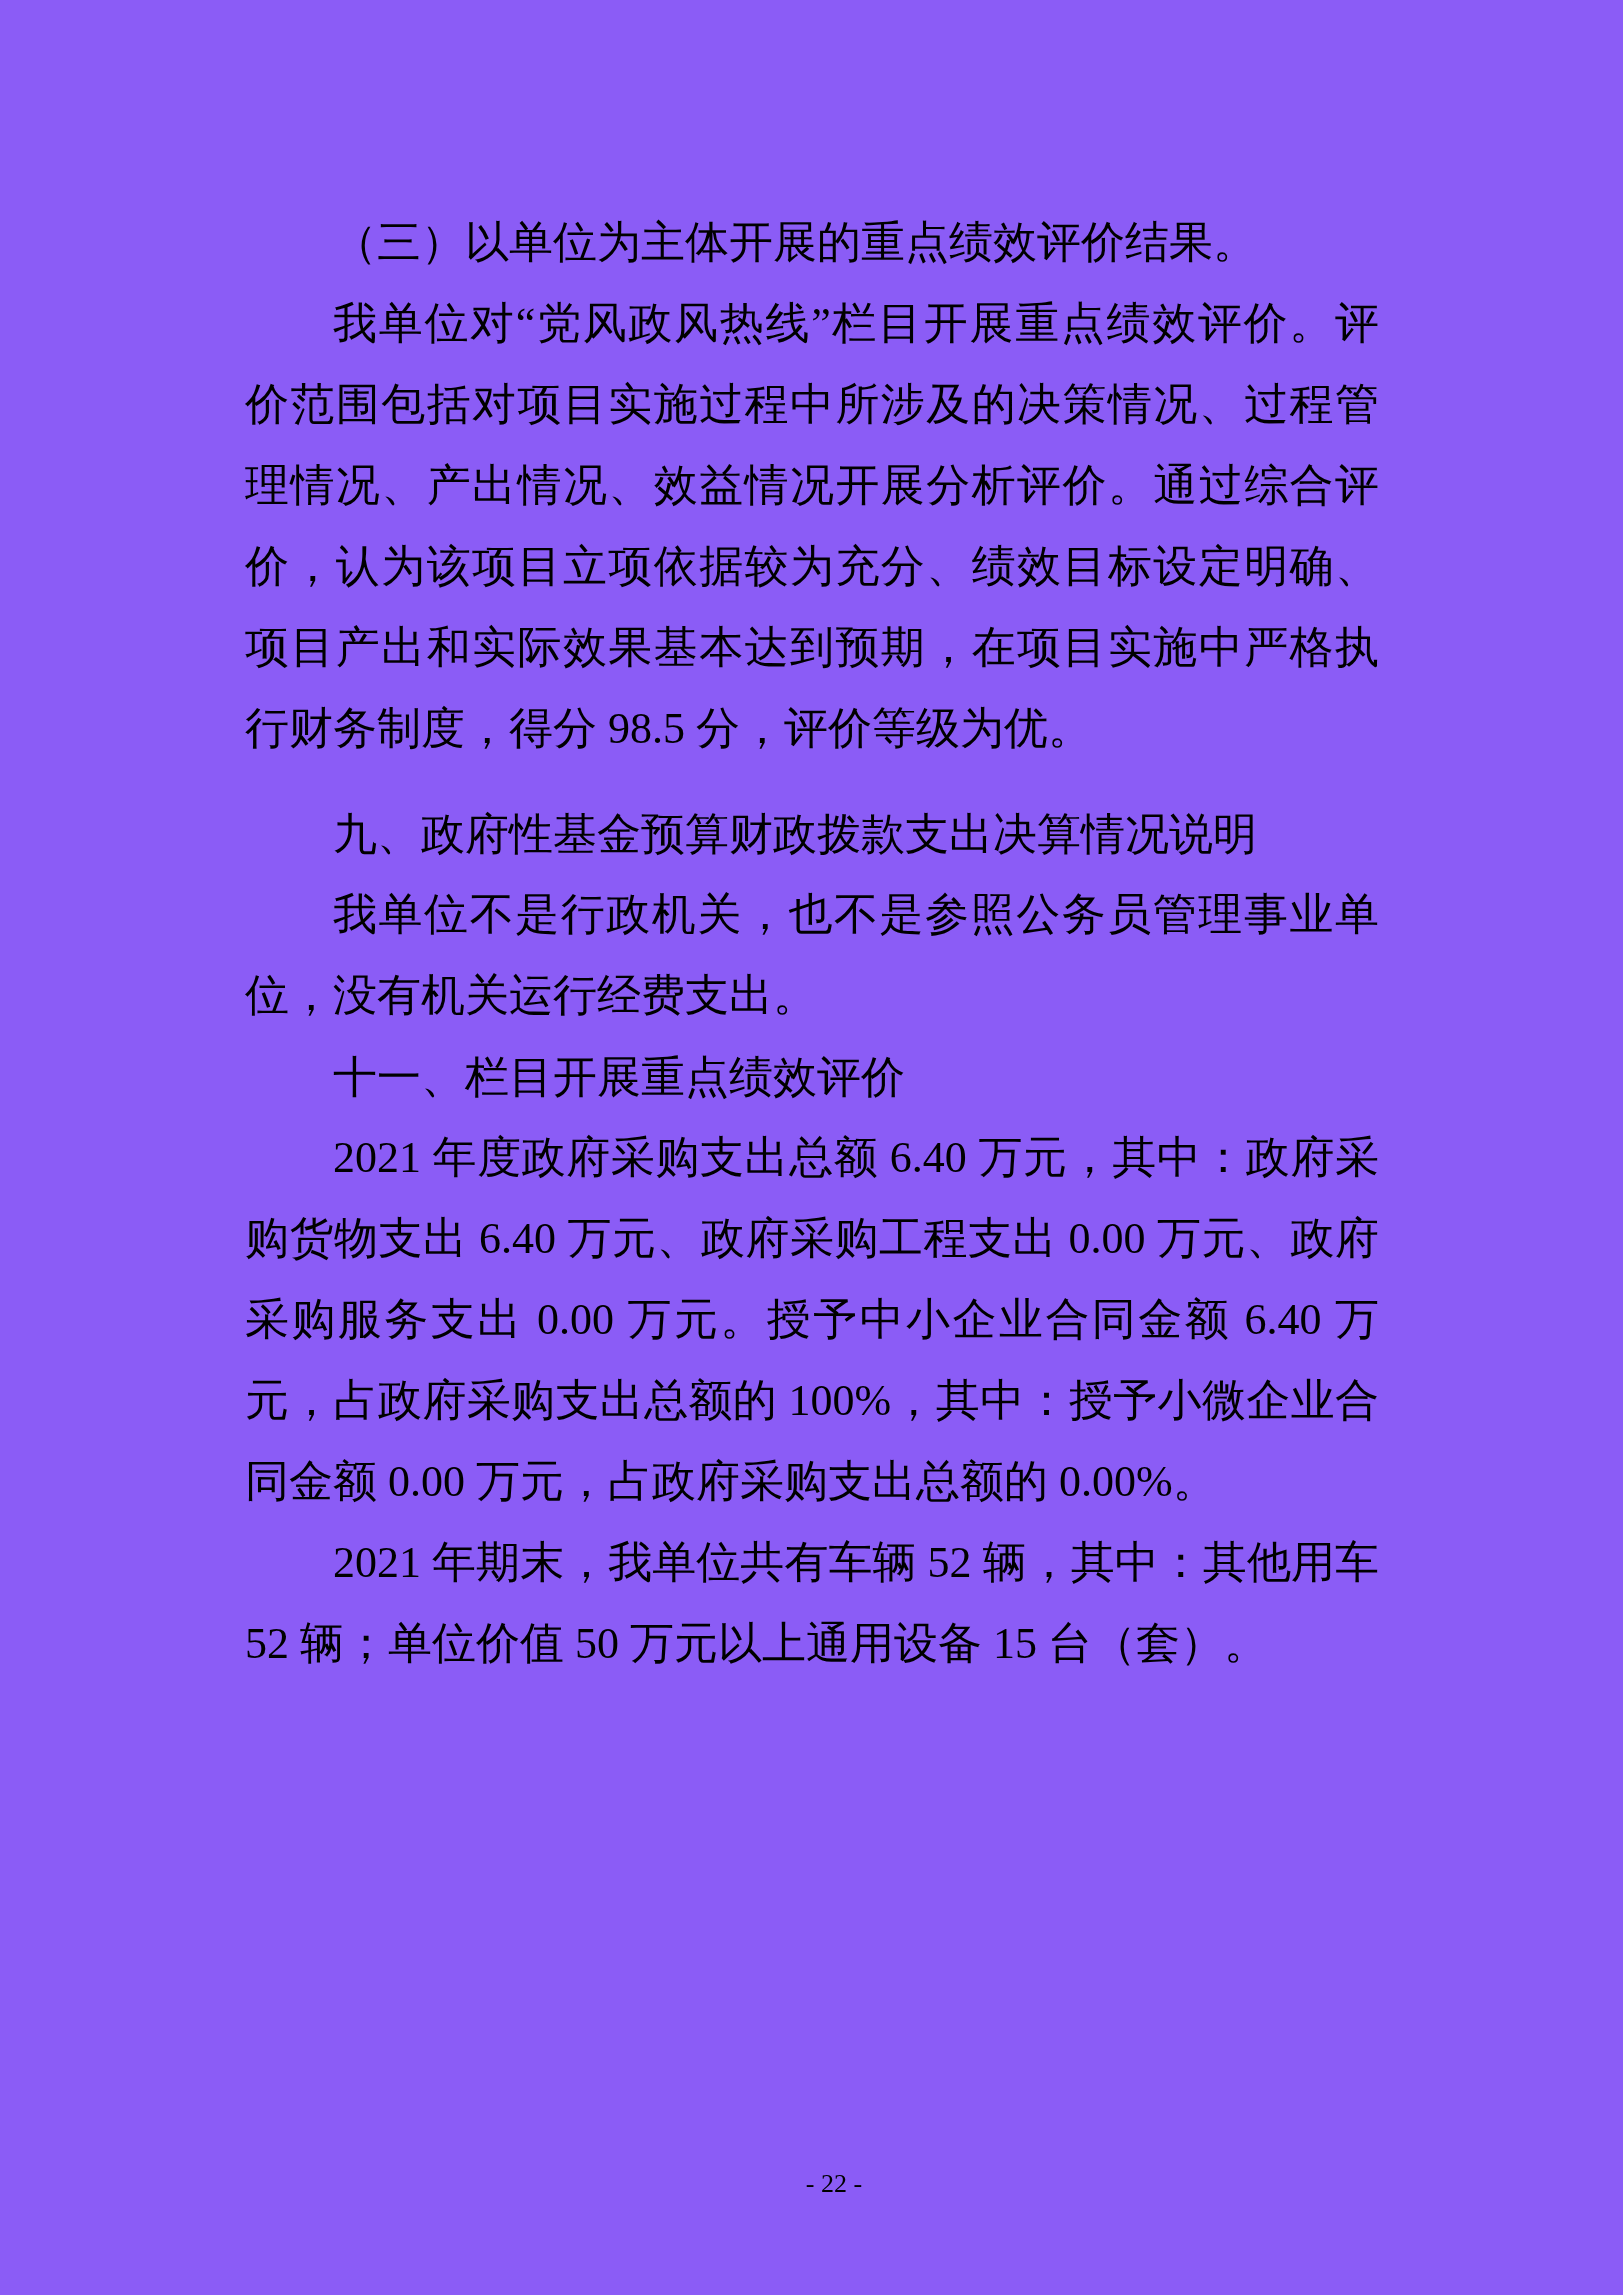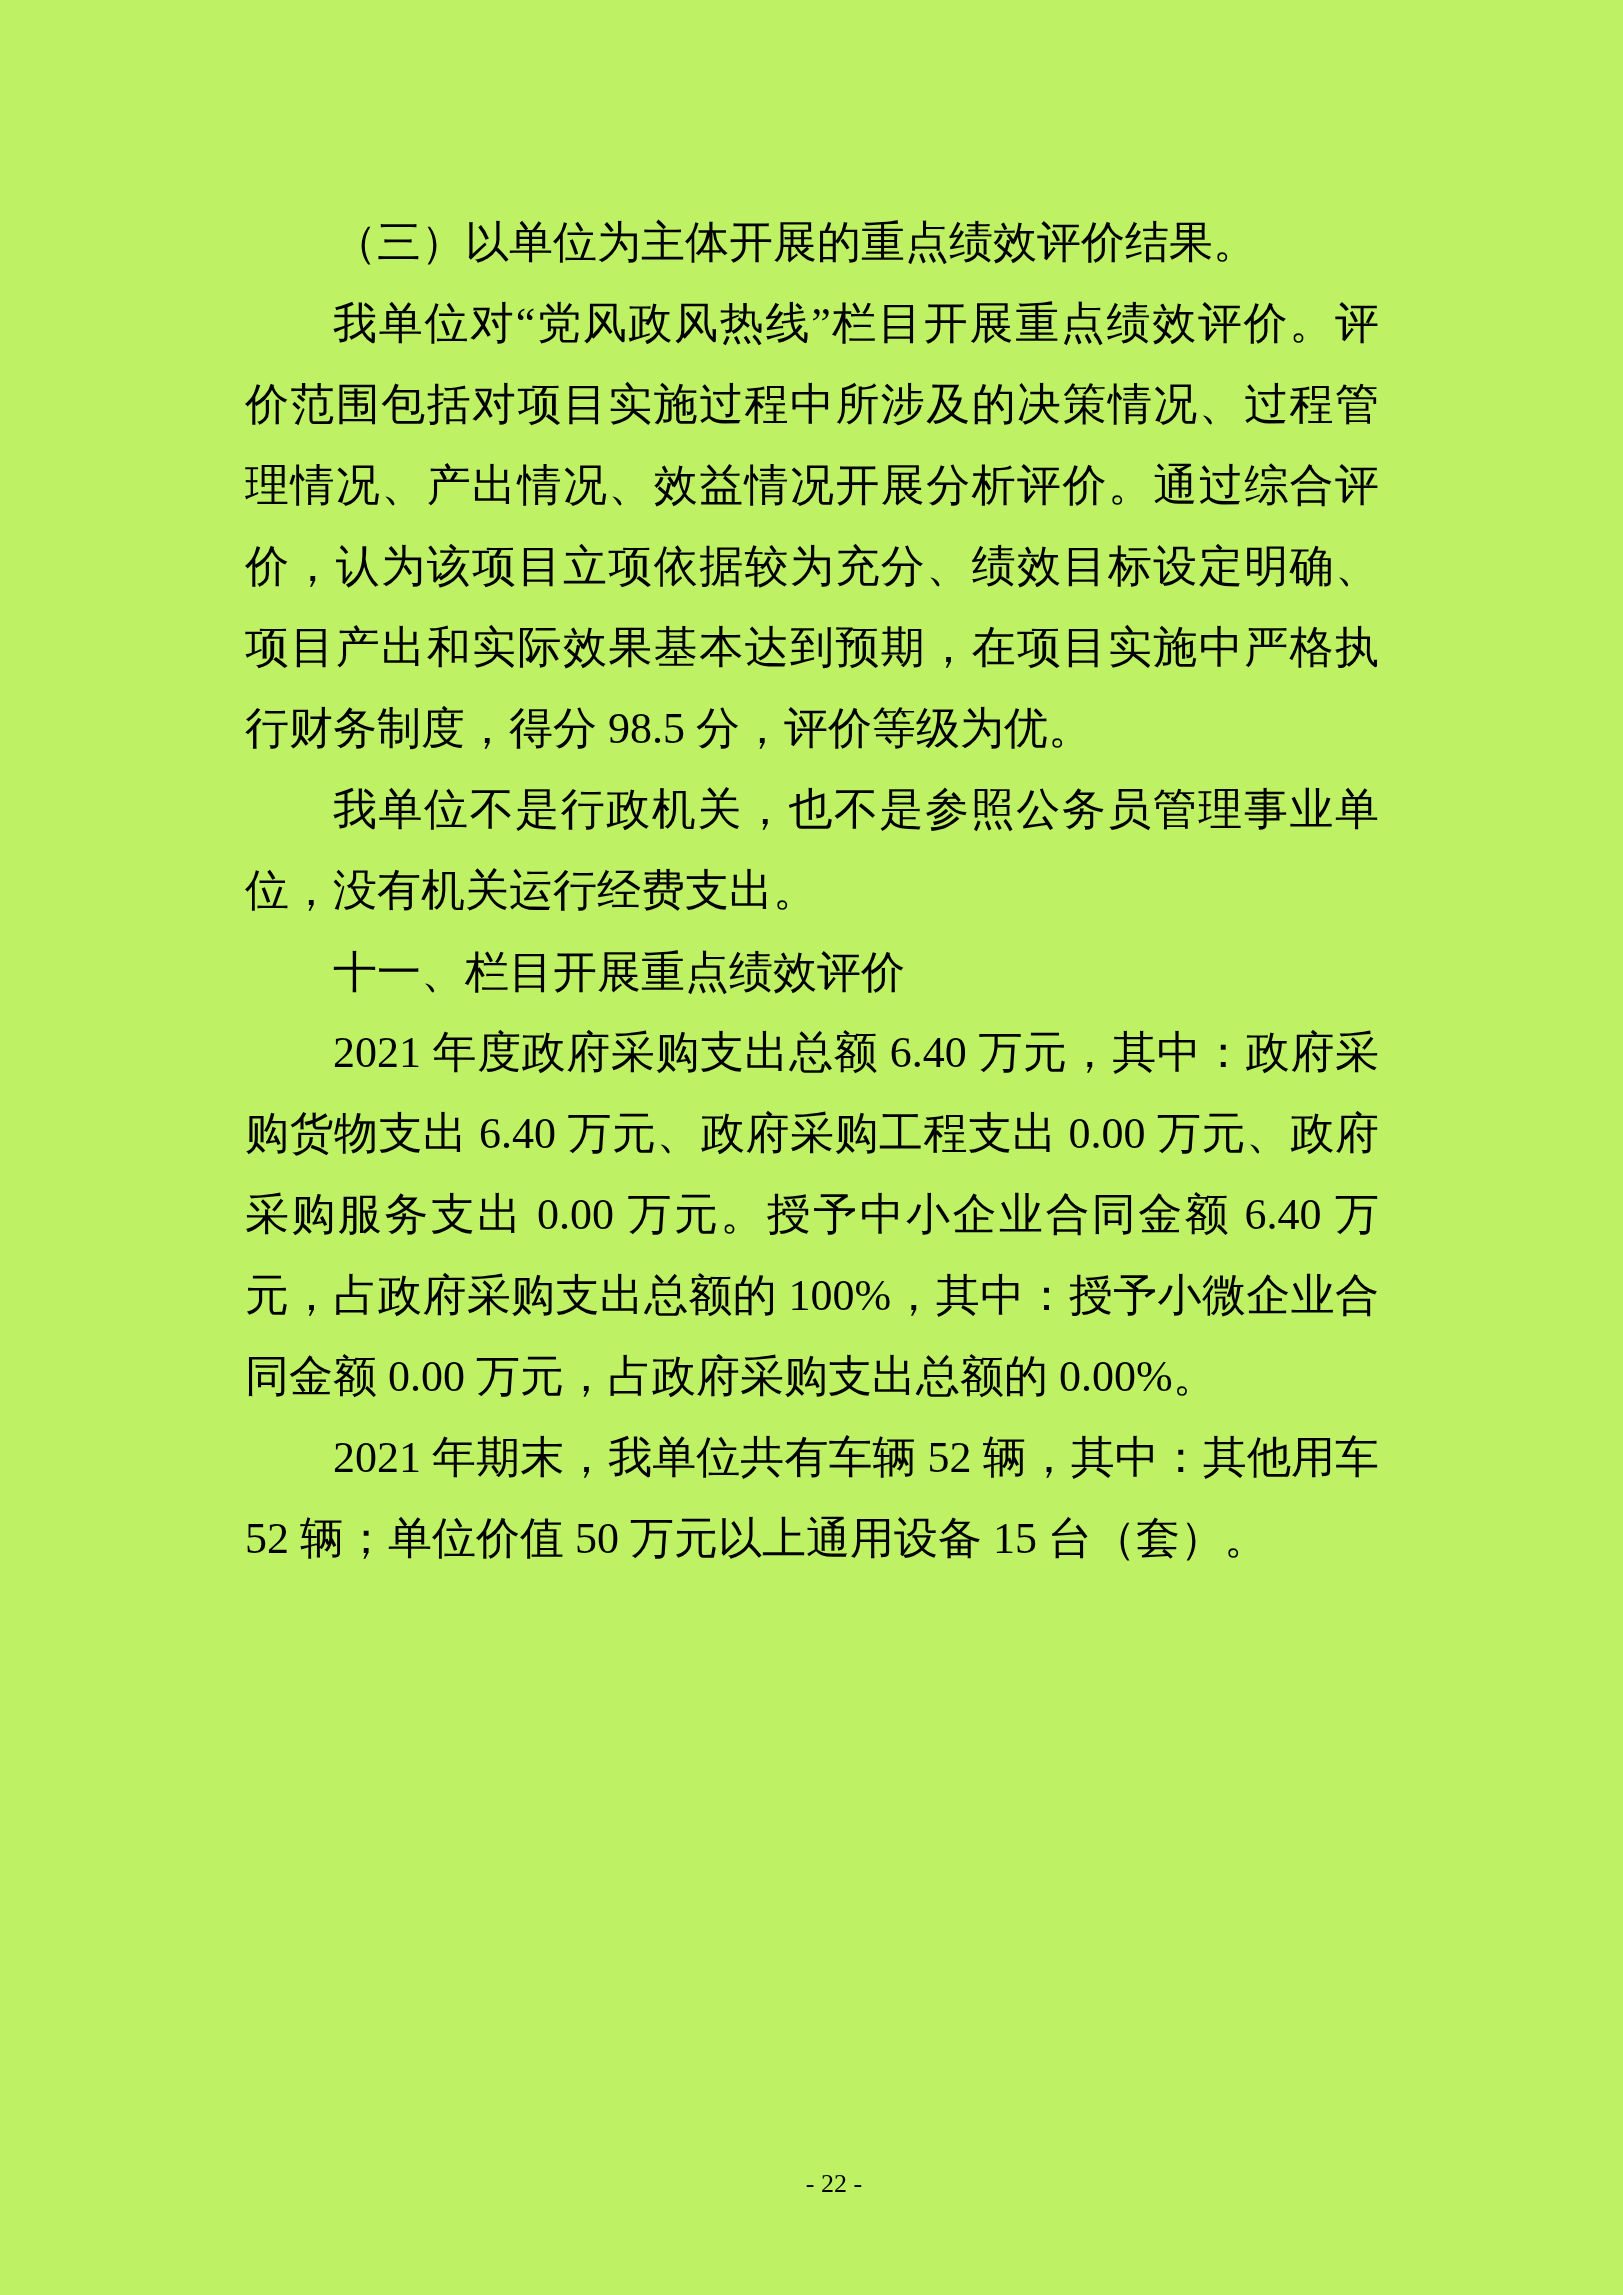--- a/index.html
+++ b/index.html
@@ -4,21 +4,21 @@
 <style>
   html, body {
     margin: 0;
     padding: 0;
     background: #ffffff;
   }
   .page {
     position: relative;
     width: 1623px;
     height: 2295px;
-    background: #bef264;
+    background: #8b5cf6;
     overflow: hidden;
     font-family: "Liberation Serif", "DejaVu Serif", serif;
     color: #000000;
   }
   .content {
     position: absolute;
     left: 245px;
     top: 202px;
     width: 1134px;
   }
@@ -64,20 +64,21 @@
 <body>
 
 <main class="page">
 
   <section class="content">
 
     <h3 class="heading-kai">（三）以单位为主体开展的重点绩效评价结果。</h3>
 
     <p>我单位对“党风政风热线”栏目开展重点绩效评价。评价范围包括对项目实施过程中所涉及的决策情况、过程管理情况、产出情况、效益情况开展分析评价。通过综合评价，认为该项目立项依据较为充分、绩效目标设定明确、项目产出和实际效果基本达到预期，在项目实施中严格执行财务制度，得分 98.5 分，评价等级为优。</p>
 
+    <h2 class="heading-hei space-before">九、政府性基金预算财政拨款支出决算情况说明</h2>
 
 
 
     <p>我单位不是行政机关，也不是参照公务员管理事业单位，没有机关运行经费支出。</p>
 
     <h2 class="heading-hei">十一、栏目开展重点绩效评价</h2>
 
     <p>2021 年度政府采购支出总额 6.40 万元，其中：政府采购货物支出 6.40 万元、政府采购工程支出 0.00 万元、政府采购服务支出 0.00 万元。授予中小企业合同金额 6.40 万元，占政府采购支出总额的 100%，其中：授予小微企业合同金额 0.00 万元，占政府采购支出总额的 0.00%。</p>
 
 

